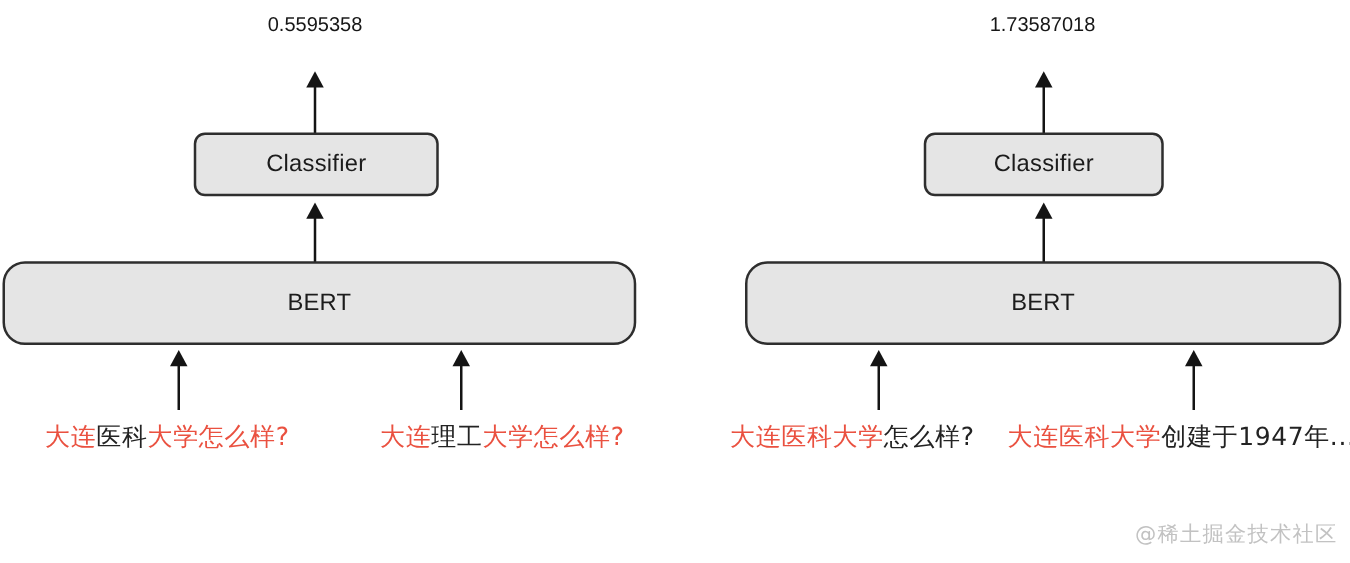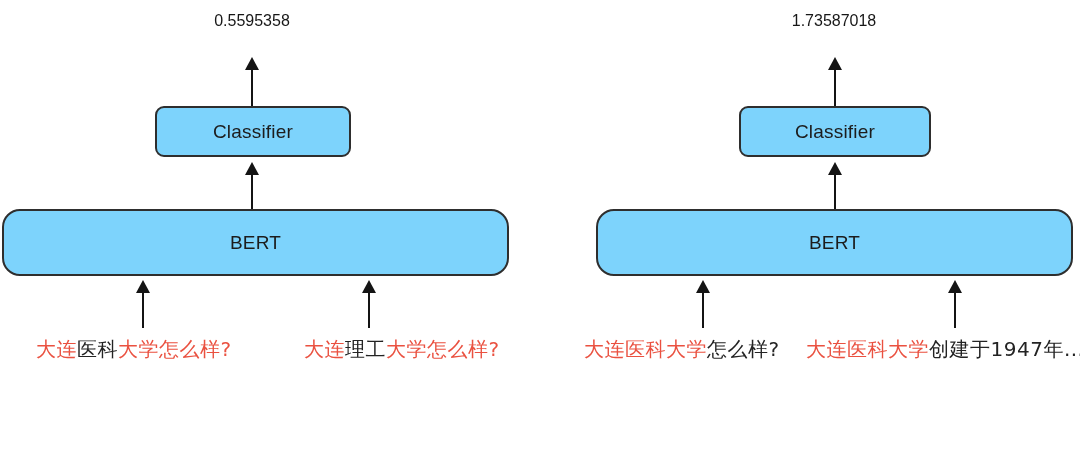--- a/index.html
+++ b/index.html
@@ -19,21 +19,21 @@
   .stage {
     position: absolute;
     inset: 0;
   }
 
   
   .node {
     position: absolute;
     box-sizing: border-box;
     border: 2px solid #2e2e2e;
-    background: #7dd3fc;
+    background: #e5e5e5;
     display: flex;
     align-items: center;
     justify-content: center;
     font-size: 19px;
     letter-spacing: 0.2px;
     color: #1c1c1c;
   }
   .node.classifier {
     border-radius: 9px;
     font-size: 19px;
@@ -173,14 +173,15 @@
       <div class="head"></div>
       <div class="shaft" style="height:42px;"></div>
     </div>
 
     <div class="query" style="left:584px; top:336px;"><span class="hl">大连医科大学</span><span class="plain">怎么样?</span></div>
 
     <div class="query" style="left:806px; top:336px;"><span class="hl">大连医科大学</span><span class="plain">创建于1947年...</span></div>
   </div>
 
 
+  <div class="watermark" style="left:908px; top:416px;">@稀土掘金技术社区</div>
 
 </div>
 
 </body></html>

